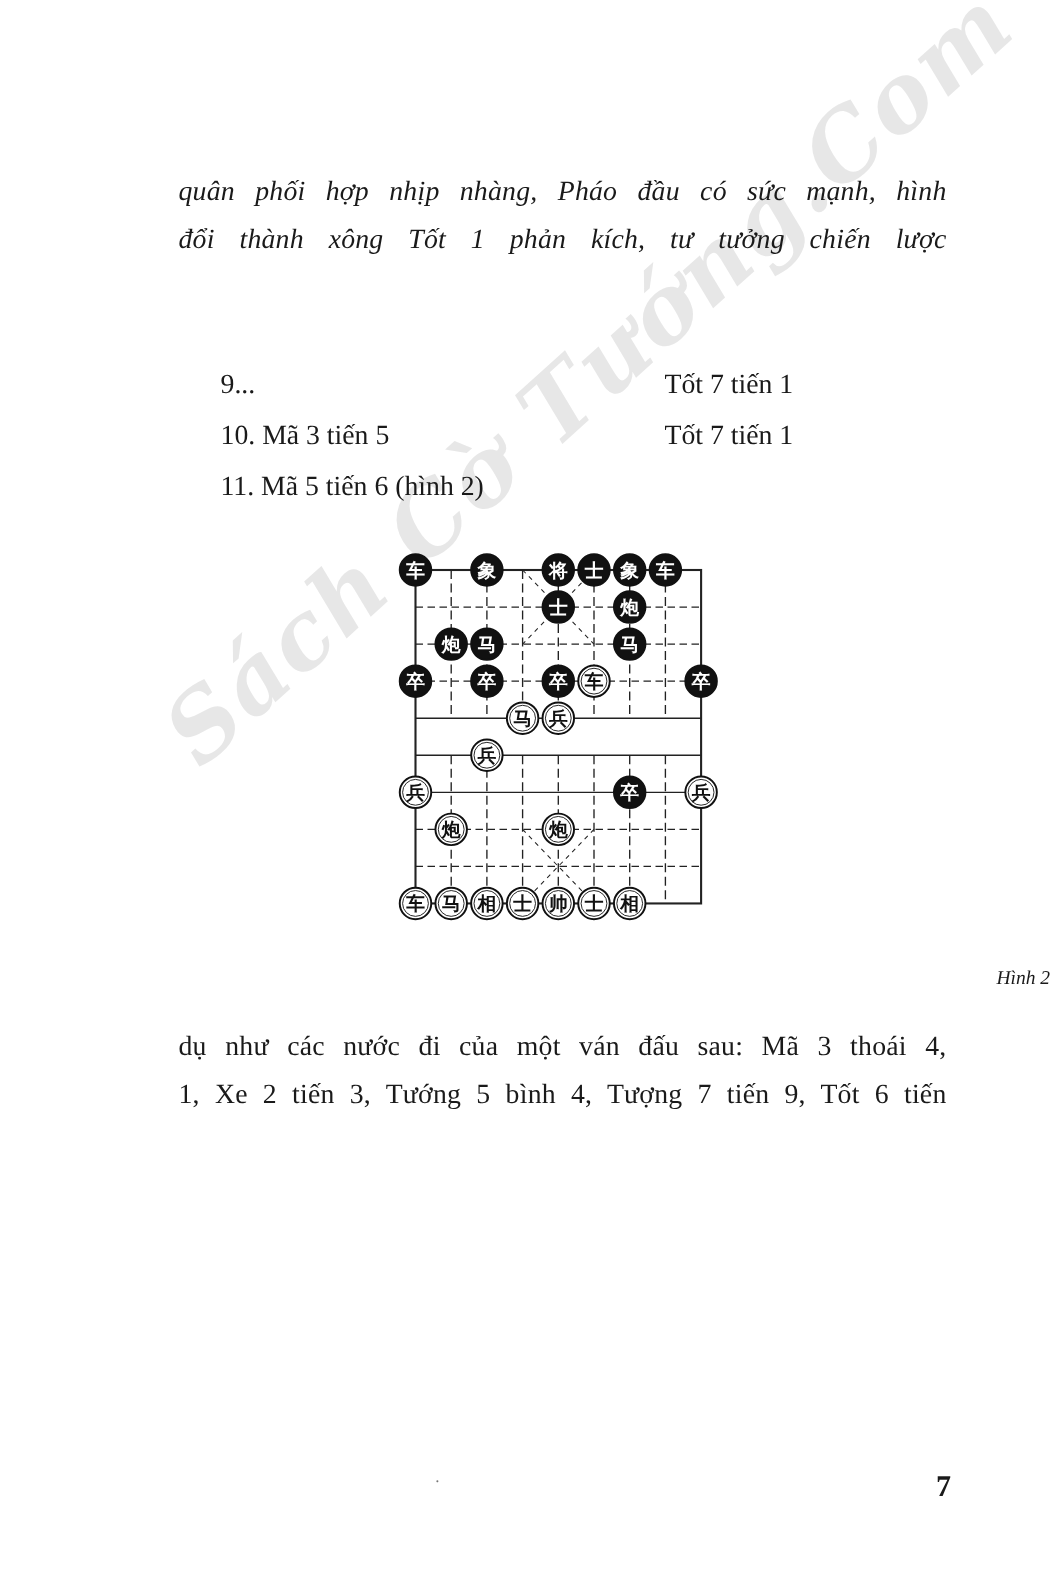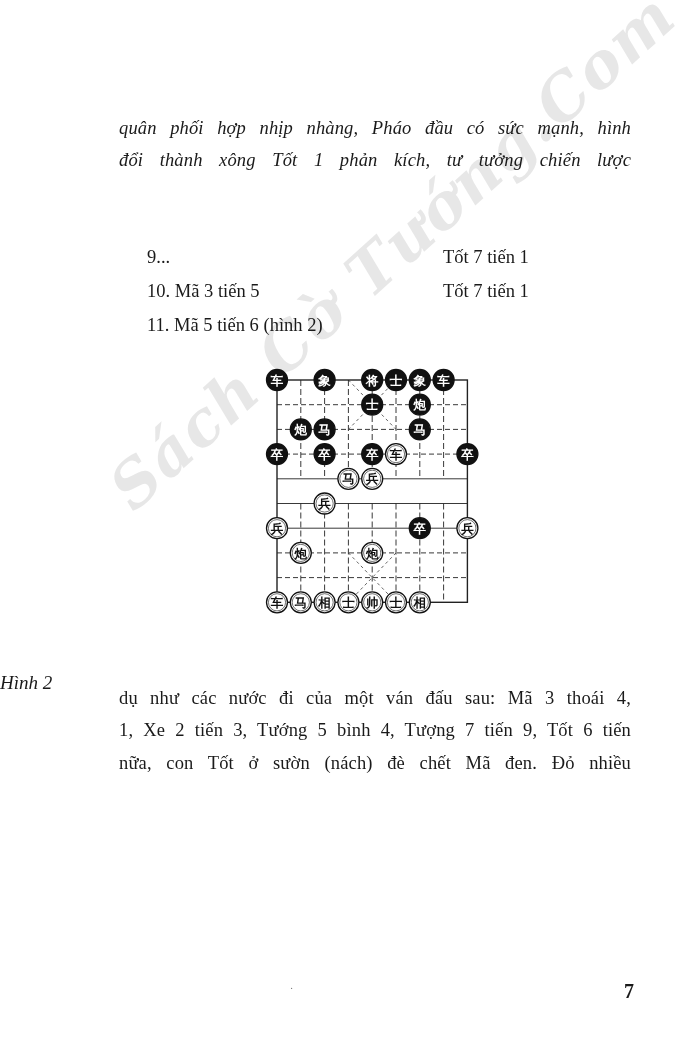--- a/index.html
+++ b/index.html
@@ -22,23 +22,23 @@
     .moves {
       position: absolute; left: 147px; top: 240px; width: 420px;
       font-family: "Liberation Serif", "DejaVu Serif", serif;
       font-size: 18.5px; line-height: 34px;
     }
     .move-row { position: relative; height: 34px; }
     .move-row .red { position: absolute; left: 0; }
     .move-row .black { position: absolute; left: 260px; margin-left: 36px; }
     .board-wrap { position: absolute; left: 260px; top: 365px; width: 230px; height: 255px; }
     .caption {
-      position: absolute; left: 0; width: 700px; top: 644px; text-align: left;
-      font-family: "Liberation Serif", "DejaVu Serif", serif;
-      font-style: italic; font-size: 19px; margin-top: 28px;
+      position: absolute; left: 0; width: 700px; top: 644px; text-align: right;
+      font-family: "Liberation Serif", "DejaVu Serif", serif;
+      font-style: italic; font-size: 13px;
     }
     .p2 { top: 682px; }
     .footer-dot { position: absolute; left: 290px; top: 980px; font-size: 10px; color: #777; }
     .page-num {
       position: absolute; left: 624px; top: 980px;
       font-family: "Liberation Serif", "DejaVu Serif", serif;
       font-size: 20px; font-weight: bold;
     }
     .watermark {
       position: absolute; left: 95px; top: 470px;
@@ -250,18 +250,17 @@
           </g>
         </g>
       </svg>
   </div>
 
   <div class="caption">Hình 2</div>
 
   <div class="para p2">
     <span class="line">dụ như các nước đi của một ván đấu sau: Mã 3 thoái 4,</span>
     <span class="line">1, Xe 2 tiến 3, Tướng 5 bình 4, Tượng 7 tiến 9, Tốt 6 tiến</span>
-    <span class="line">nữa, con Tốt ở sườn (nách) đè chết Mã đen. Đỏ nhiều</span>
   </div>
 
   <div class="footer-dot">.</div>
   <div class="page-num">7</div>
 </div>
 
 </body></html>

